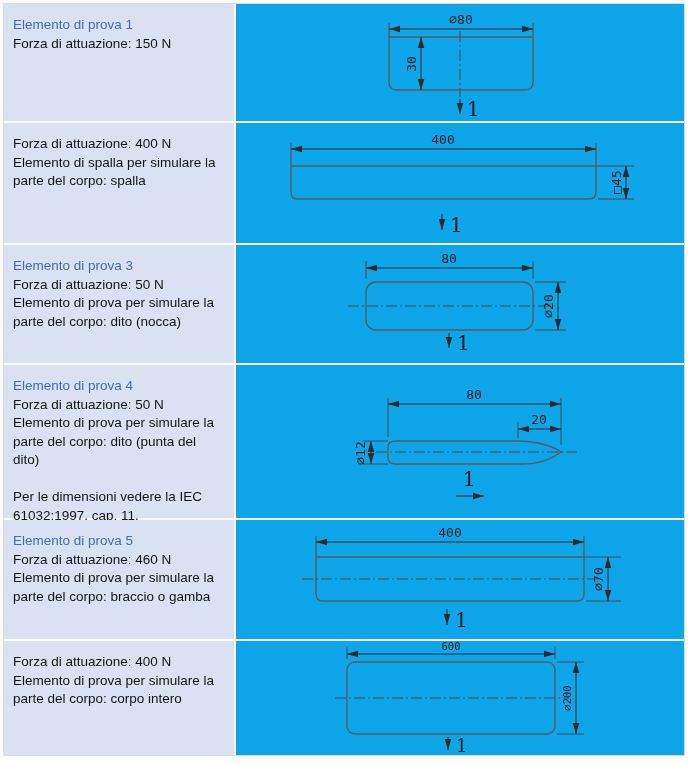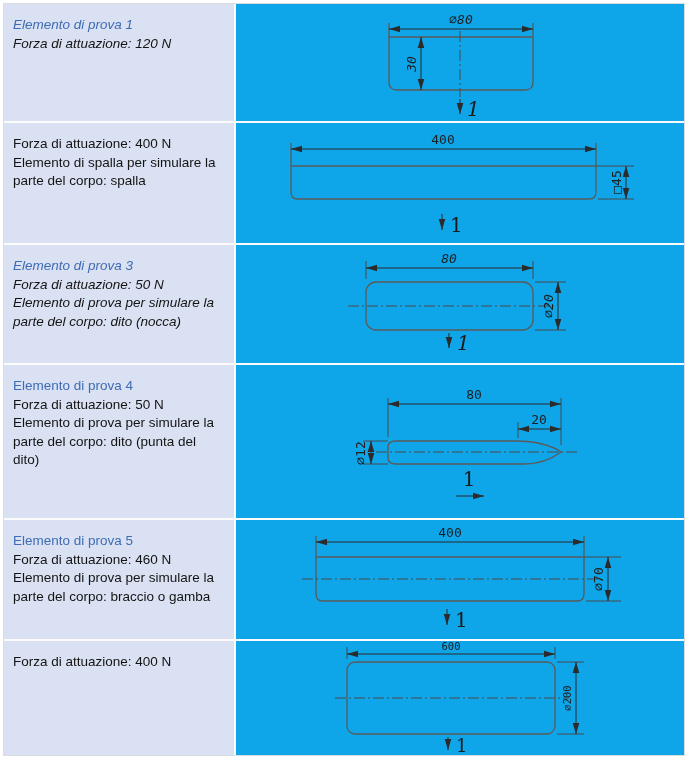--- a/index.html
+++ b/index.html
@@ -18,41 +18,41 @@
   .cell-info {
     width:230px; flex:0 0 230px;
     background:#d9e1f2;
     padding:12px 8px 0 9px;
     font-size:13.5px; line-height:18.5px; color:#141414;
   }
   .cell-draw { flex:1 1 auto; background:#0ea5e9; position:relative; overflow:hidden; }
   .probe-title { color:#3f6cb5; }
   .note { margin-top:18.5px; }
   svg { display:block; }
-  .r1 { height:117px;font-style:italic; } .r2 { height:120px; } .r3 { height:118px;font-style:italic; }
+  .r1 { height:117px; } .r2 { height:120px; } .r3 { height:118px; }
   .r4 { height:153px; } .r5 { height:119px;justify-content:center; } .r6 { height:114px; }
   
   .part { stroke:#5a5a5a; stroke-width:1.3; fill:none; }
   .dim  { stroke:#2b2b2b; stroke-width:1; fill:none; }
   .ext  { stroke:#4a4a4a; stroke-width:1; fill:none; }
   .cl   { stroke:#4a4a4a; stroke-width:1; fill:none; stroke-dasharray:11 3 2 3; }
   .dimtxt { font-family:"DejaVu Sans Mono","DejaVu Sans",monospace; font-size:13px; fill:#1e1e1e; }
   .dimtxt-sm { font-family:"DejaVu Sans Mono","DejaVu Sans",monospace; font-size:10.5px; fill:#1e1e1e; }
   .probetxt { font-family:"DejaVu Serif", serif; font-size:20px; fill:#1a1a1a; }
   .probetxt-sm { font-family:"DejaVu Serif", serif; font-size:18px; fill:#1a1a1a; }
 </style>
 </head>
 <body>
 
 <div class="doc">
 
   <section class="row r1">
     <div class="cell-info">
       <div class="probe-title">Elemento di prova 1</div>
-      <div>Forza di attuazione: 120 N</div>
+      <div>Forza di attuazione: 150 N</div>
     </div>
     <div class="cell-draw">
       <svg width="450" height="117" viewBox="0 0 450 117">
         <defs>
           <marker id="m1" markerWidth="12" markerHeight="8" refX="11" refY="4" orient="auto-start-reverse" markerUnits="userSpaceOnUse">
             <path d="M0,0.7 L11,4 L0,7.3 Z" fill="#2b2b2b"></path>
           </marker>
         </defs>
         <path class="part" d="M153,19 L153,78 Q153,86 161,86 L289,86 Q297,86 297,78 L297,19"></path>
         <line class="part" x1="153" y1="33" x2="297" y2="33"></line>
@@ -120,20 +120,21 @@
         <text class="probetxt" x="221" y="105">1</text>
       </svg>
     </div>
   </section>
 
   <section class="row r4">
     <div class="cell-info">
       <div class="probe-title">Elemento di prova 4</div>
       <div>Forza di attuazione: 50 N</div>
       <div>Elemento di prova per simulare la parte del corpo: dito (punta del dito)</div>
+      <div class="note">Per le dimensioni vedere la IEC 61032:1997, cap. 11.</div>
     </div>
     <div class="cell-draw">
       <svg width="450" height="153" viewBox="0 0 450 153">
         <defs>
           <marker id="m4" markerWidth="12" markerHeight="8" refX="11" refY="4" orient="auto-start-reverse" markerUnits="userSpaceOnUse">
             <path d="M0,0.7 L11,4 L0,7.3 Z" fill="#2b2b2b"></path>
           </marker>
         </defs>
         <line class="ext" x1="152" y1="33" x2="152" y2="72"></line>
         <line class="ext" x1="325" y1="33" x2="325" y2="80"></line>
@@ -178,20 +179,21 @@
         <text class="dimtxt" x="367" y="59" text-anchor="middle" transform="rotate(-90 367 59)">⌀70</text>
         <line class="dim" x1="211" y1="89" x2="211" y2="105" marker-end="url(#m5)"></line>
         <text class="probetxt" x="219" y="107">1</text>
       </svg>
     </div>
   </section>
 
   <section class="row r6">
     <div class="cell-info">
       <div>Forza di attuazione: 400 N</div>
+      <div>Elemento di prova per simulare la parte del corpo: corpo intero</div>
     </div>
     <div class="cell-draw">
       <svg width="450" height="114" viewBox="0 0 450 114">
         <defs>
           <marker id="m6" markerWidth="12" markerHeight="8" refX="11" refY="4" orient="auto-start-reverse" markerUnits="userSpaceOnUse">
             <path d="M0,0.7 L11,4 L0,7.3 Z" fill="#2b2b2b"></path>
           </marker>
         </defs>
         <line class="ext" x1="111" y1="6" x2="111" y2="18"></line>
         <line class="ext" x1="319" y1="6" x2="319" y2="18"></line>

